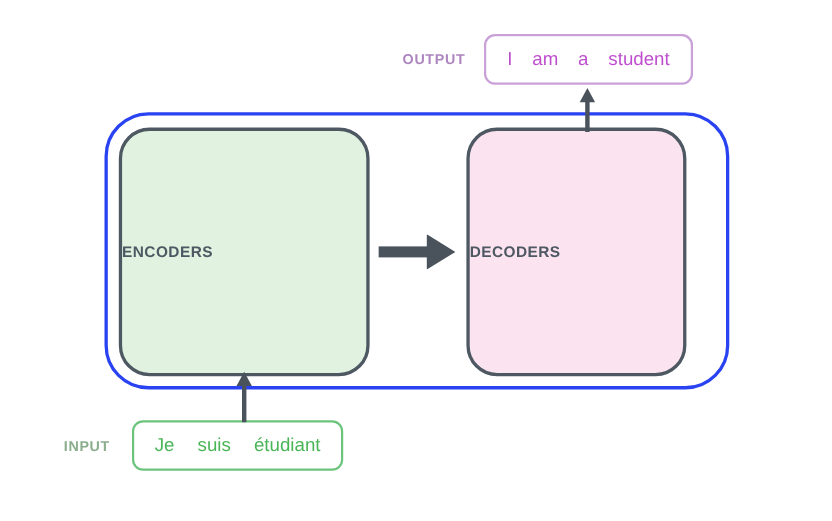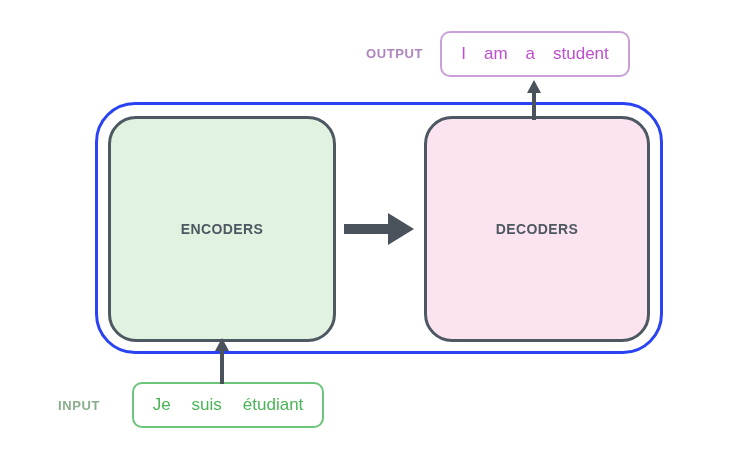--- a/index.html
+++ b/index.html
@@ -27,25 +27,24 @@
   
   .stack-box {
     position: absolute;
     top: 116px;
     width: 228px; height: 226px;
     border: 3px solid #4e5862;
     border-radius: 28px;
     box-sizing: border-box;
     display: flex;
     align-items: center;
-    justify-content: center;
     z-index: 2;
   }
   .encoders-box { left: 108px; background: #e1f2e1; }
-  .decoders-box { left: 424px; width: 226px; background: #fbe4f0; }
+  .decoders-box { left: 424px; width: 200px; background: #fbe4f0; }
   .stack-label {
     color: #4e5862;
     font-size: 14px;
     font-weight: 700;
     letter-spacing: 0.4px;
   }
 
   
   .token-box {
     position: absolute;
@@ -59,21 +58,21 @@
     background: #ffffff;
   }
   .output-box {
     left: 440px; top: 31px;
     width: 190px; height: 46px;
     border: 2.5px solid #c9a0d8;
     color: #bf4ecf;
     gap: 18px;
   }
   .input-box {
-    left: 132px; top: 382px;
+    left: 120px; top: 382px;
     width: 192px; height: 46px;
     border: 2.5px solid #6cc47c;
     color: #49b556;
     gap: 21px;
   }
   .token { white-space: nowrap; }
 
   
   .side-label {
     position: absolute;

